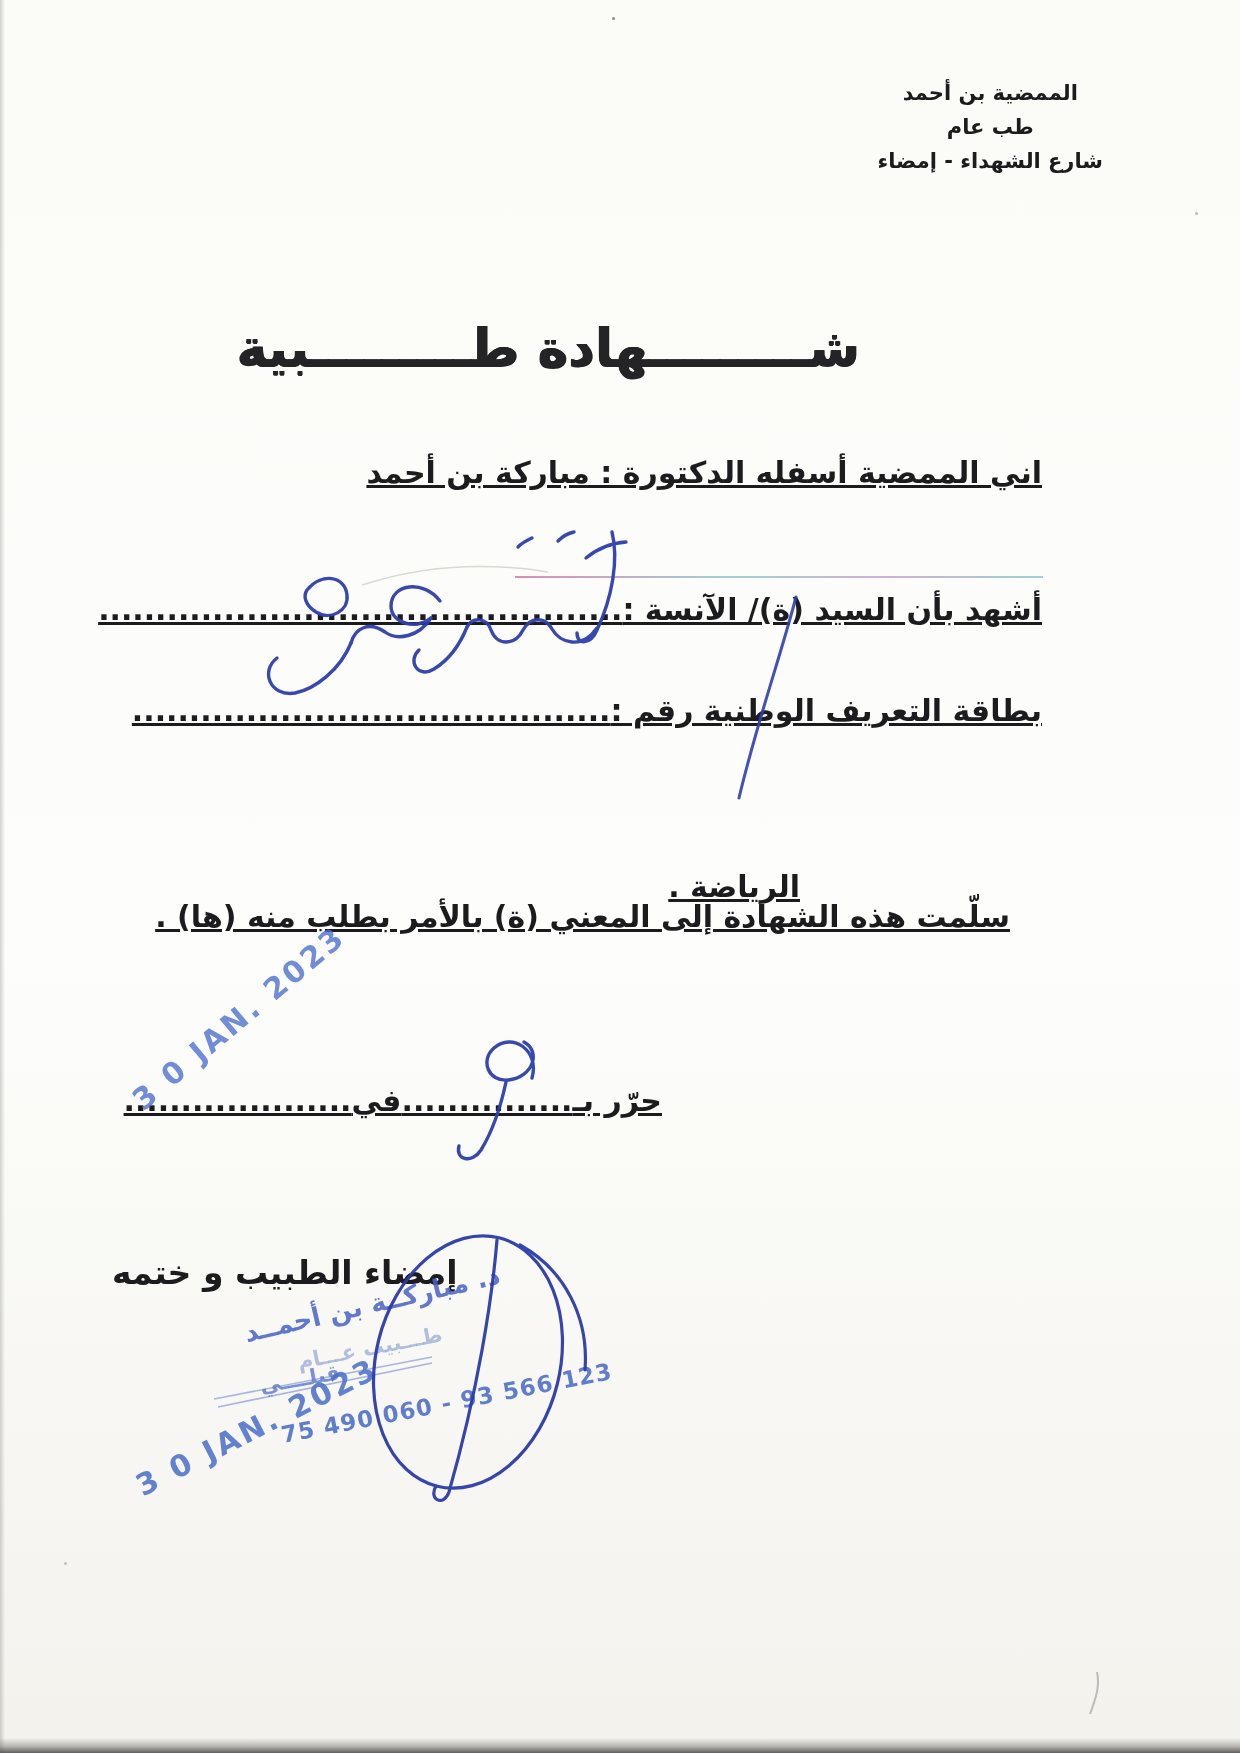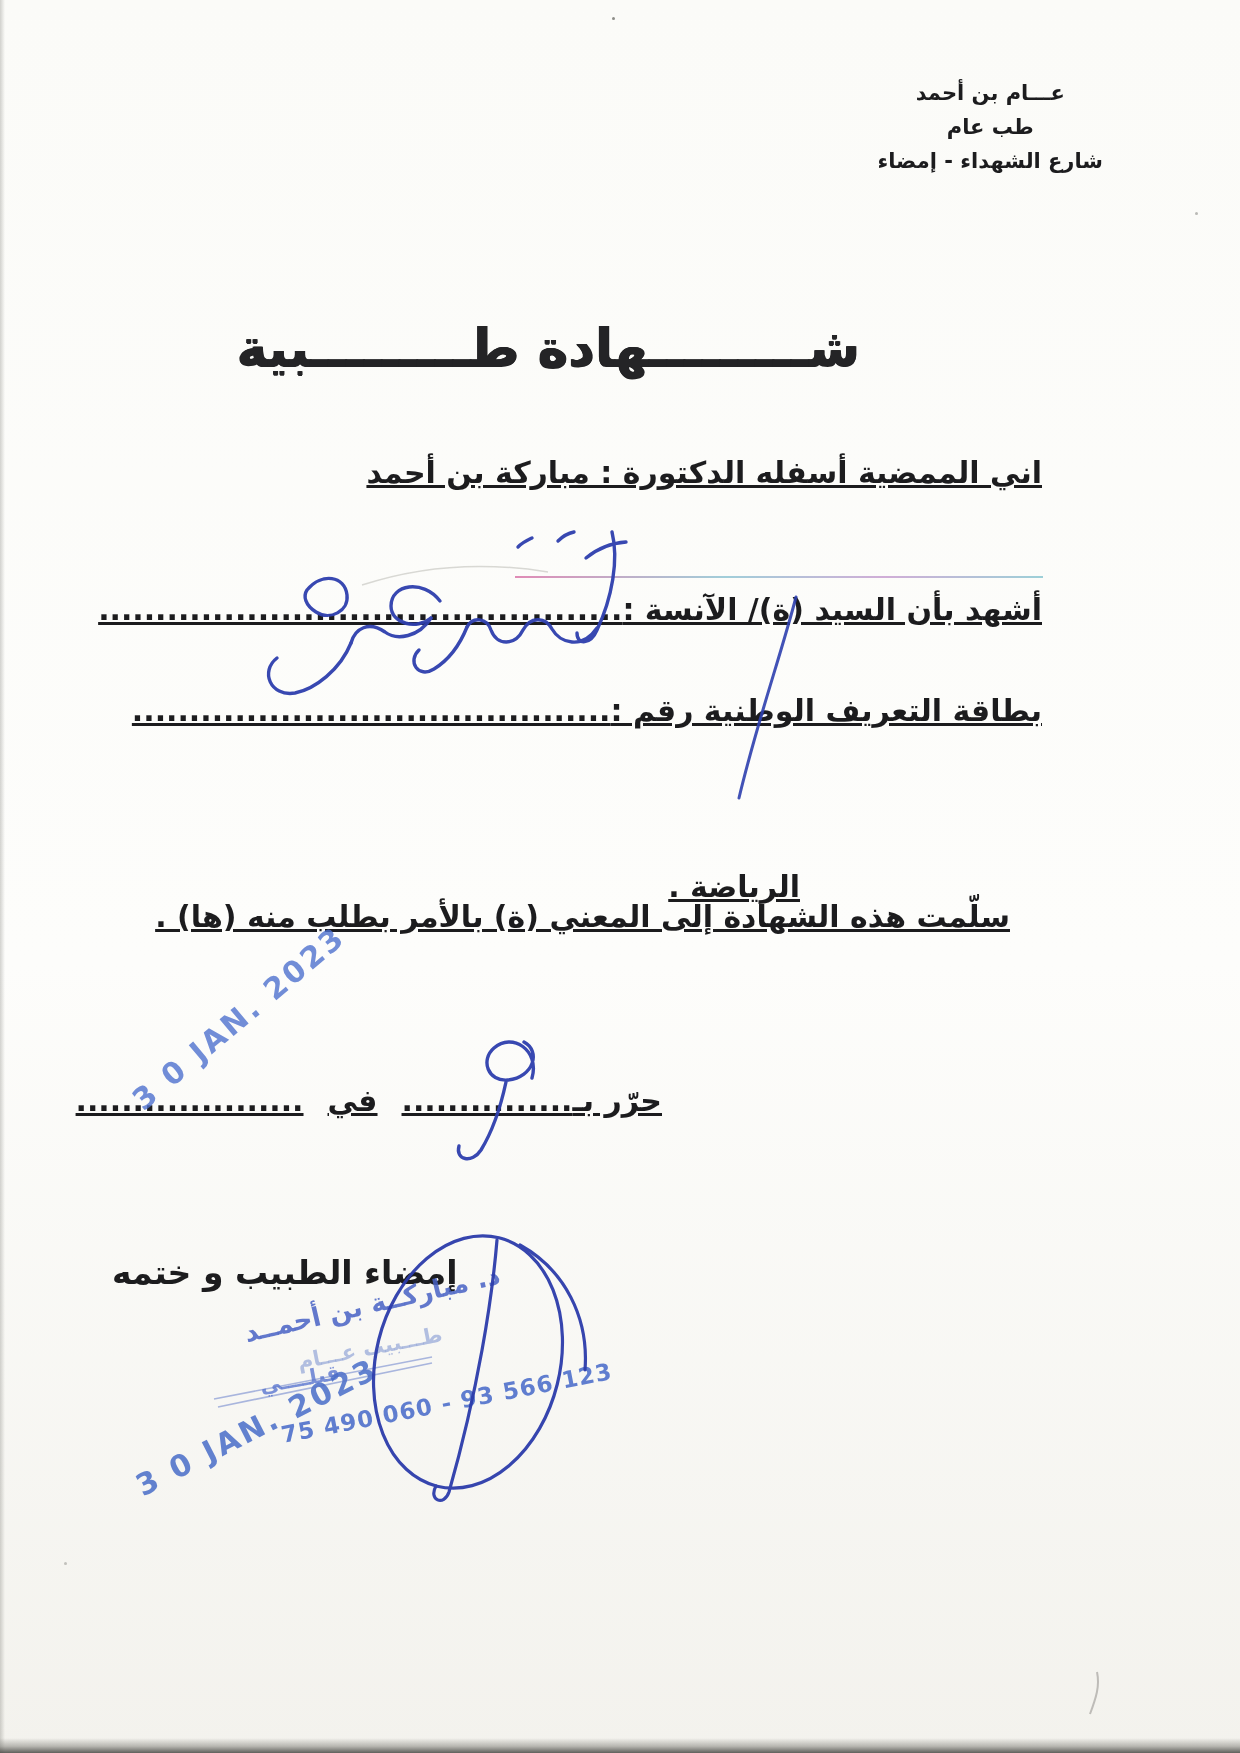--- a/index.html
+++ b/index.html
@@ -17,21 +17,21 @@
   .arabic{
     direction:rtl;unicode-bidi:isolate;
     color:#1c1c1e;font-weight:bold;white-space:nowrap;
   }
   .title{
     font-size:52px;letter-spacing:0;color:#242426;
     text-shadow:0.6px 0 currentColor,-0.6px 0 currentColor,0 0.5px currentColor;
   }
   .body-line{font-size:30px;text-decoration:underline;}
   .dots{letter-spacing:1.5px;}
-  .gap{margin:0 24px;}
+  .gap{margin:0 0;}
   .stamp{
     font-weight:bold;white-space:nowrap;direction:ltr;
     color:rgba(74,108,195,0.85);
   }
   .stamp-ar{
     font-weight:bold;white-space:nowrap;direction:rtl;unicode-bidi:isolate;
   }
   .edge-left{
     left:0;top:0;width:5px;height:100%;
     background:linear-gradient(90deg,rgba(120,120,114,0.32),rgba(120,120,114,0));
@@ -41,21 +41,21 @@
     background:linear-gradient(180deg,rgba(150,148,140,0) 0%,rgba(124,123,117,0.5) 55%,rgba(70,70,66,0.85) 100%);
   }
   .speck{width:3px;height:3px;border-radius:50%;background:#8d8d88;}
 </style>
 </head>
 <body>
 
 <div class="paper">
 
   <div class="abs arabic" style="top:76px;right:137px;text-align:center;font-size:21px;line-height:34px;">
-    <div>عـــام بن أحمد</div>
+    <div>الممضية بن أحمد</div>
     <div>طب عام</div>
     <div>شارع الشهداء  - إمضاء</div>
   </div>
 
   <div class="abs arabic title" style="top:302px;left:250px;width:610px;text-align:center;line-height:92px;">شـــــــــهادة طـــــــــبية</div>
 
   <div class="abs arabic body-line" style="top:455px;right:198px;">اني الممضية أسفله الدكتورة : مباركة بن أحمد</div>
 
   <div class="abs" style="top:576px;left:515px;width:528px;height:2px;
        background:linear-gradient(90deg,rgba(219,120,170,0.85),rgba(151,201,214,0.9) 40%,rgba(190,140,200,0.7) 70%,rgba(140,200,210,0.85));"></div>

